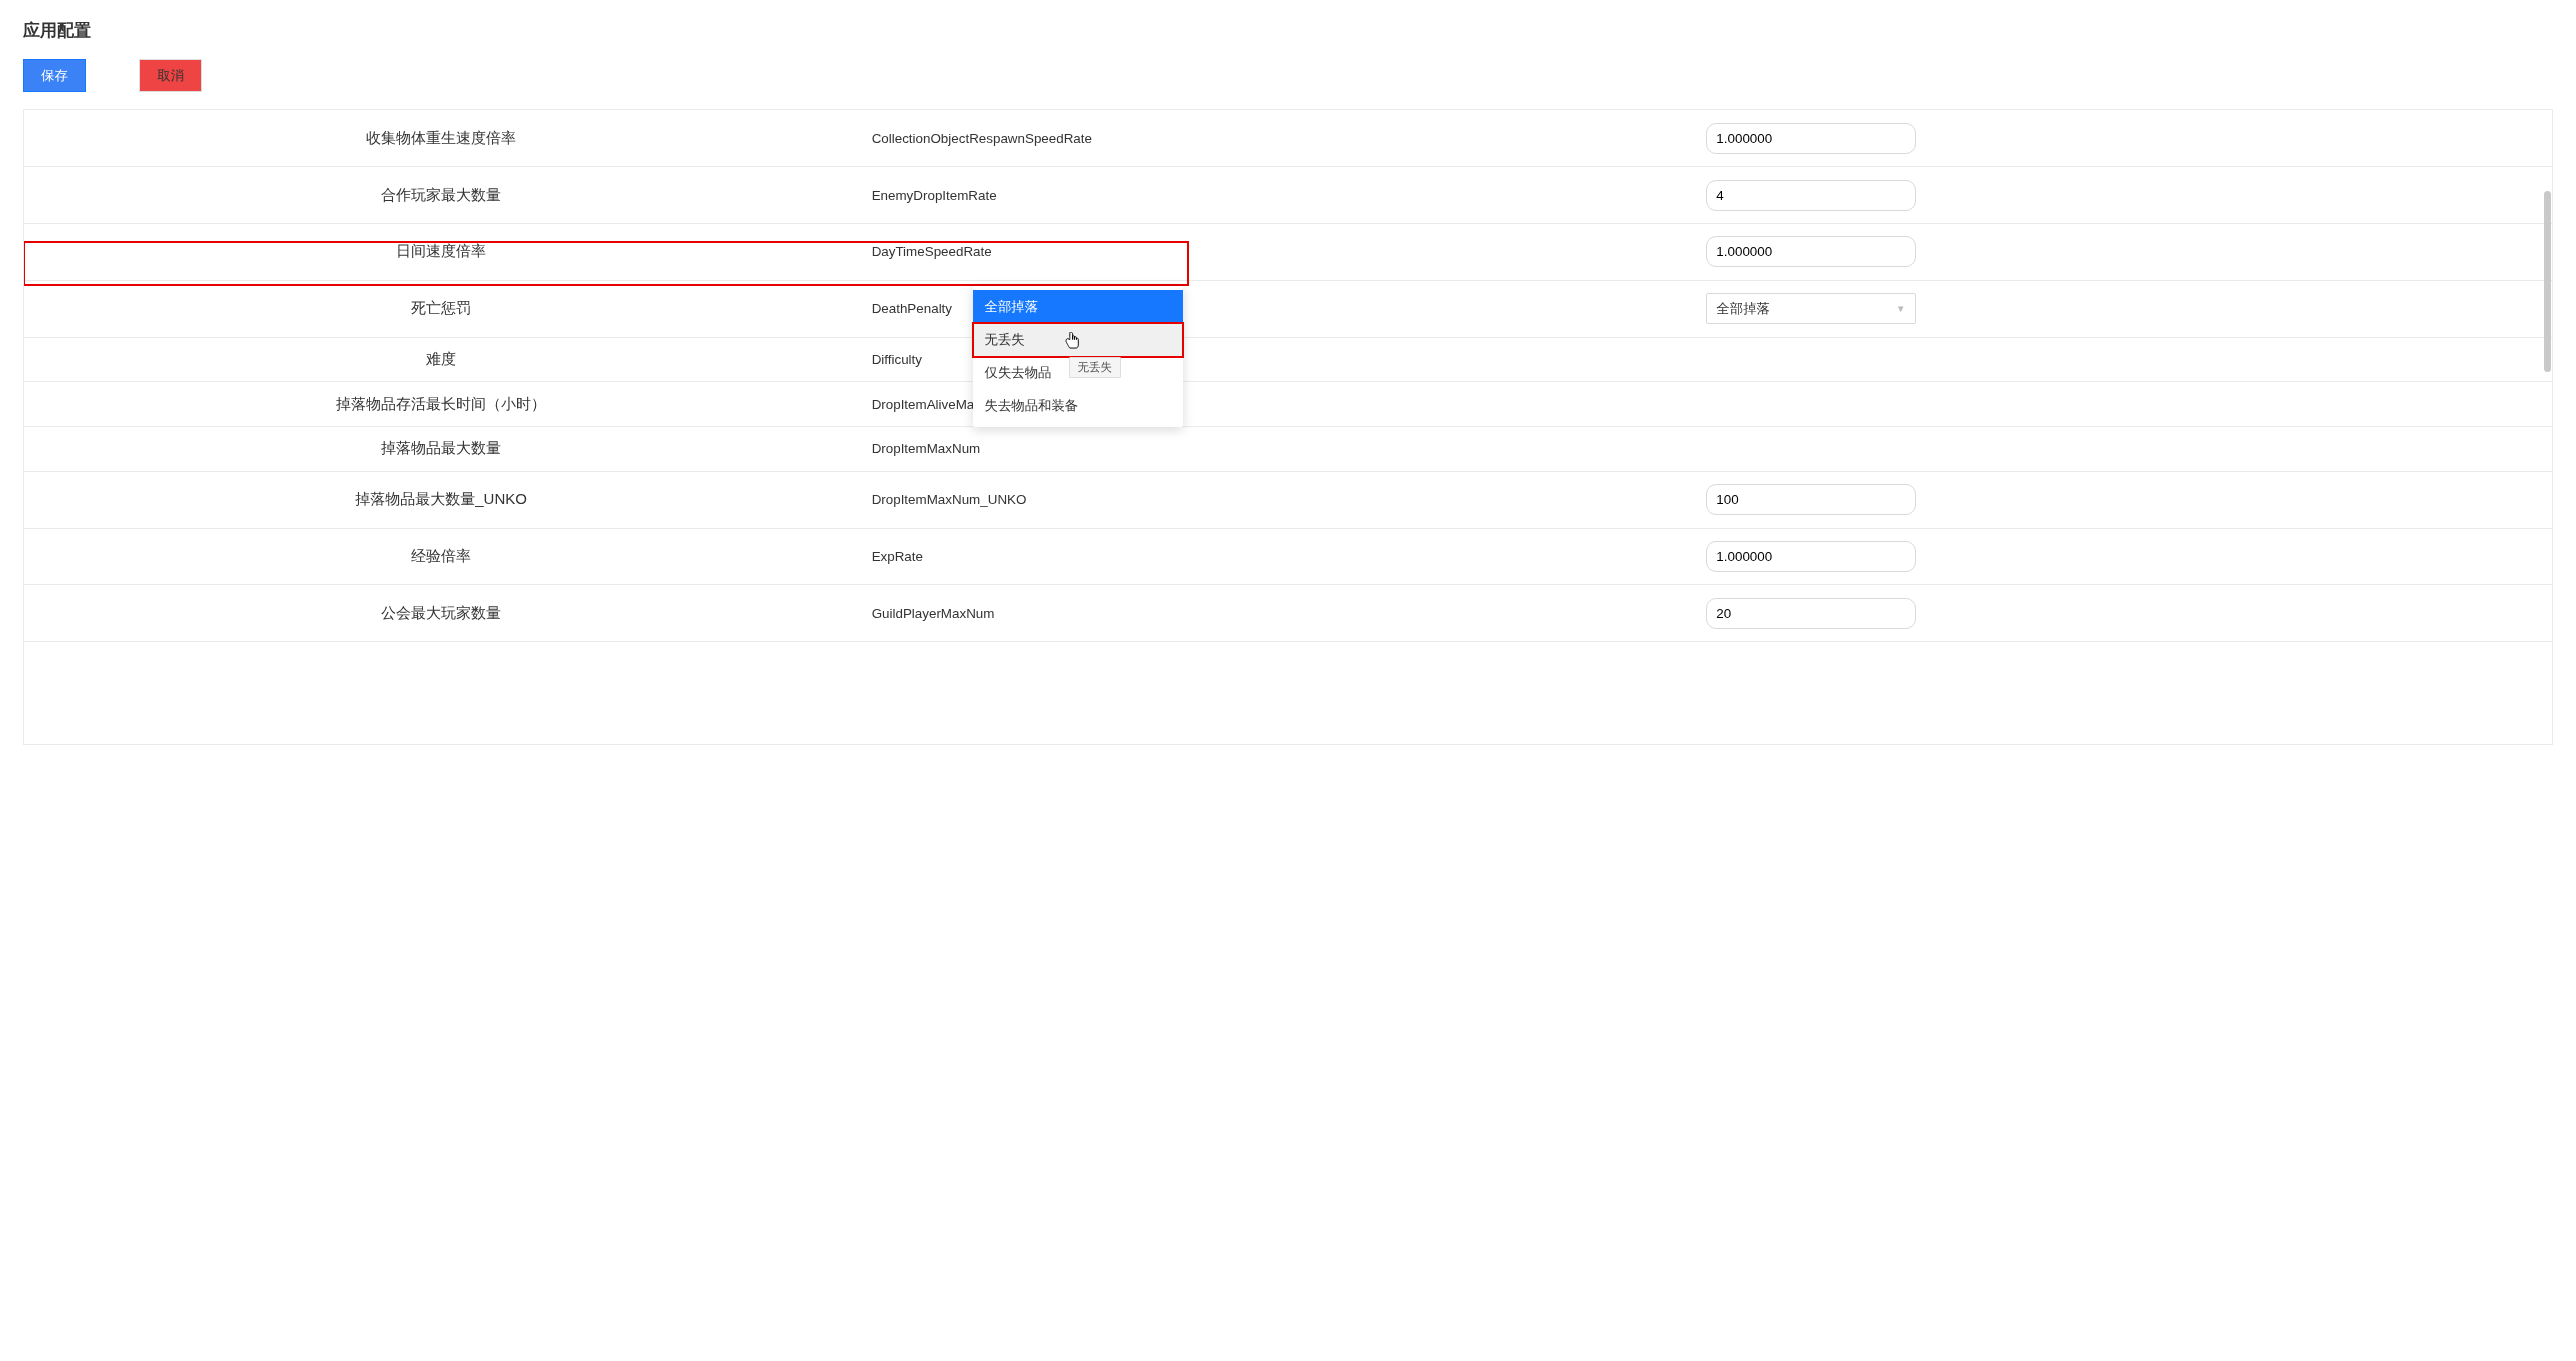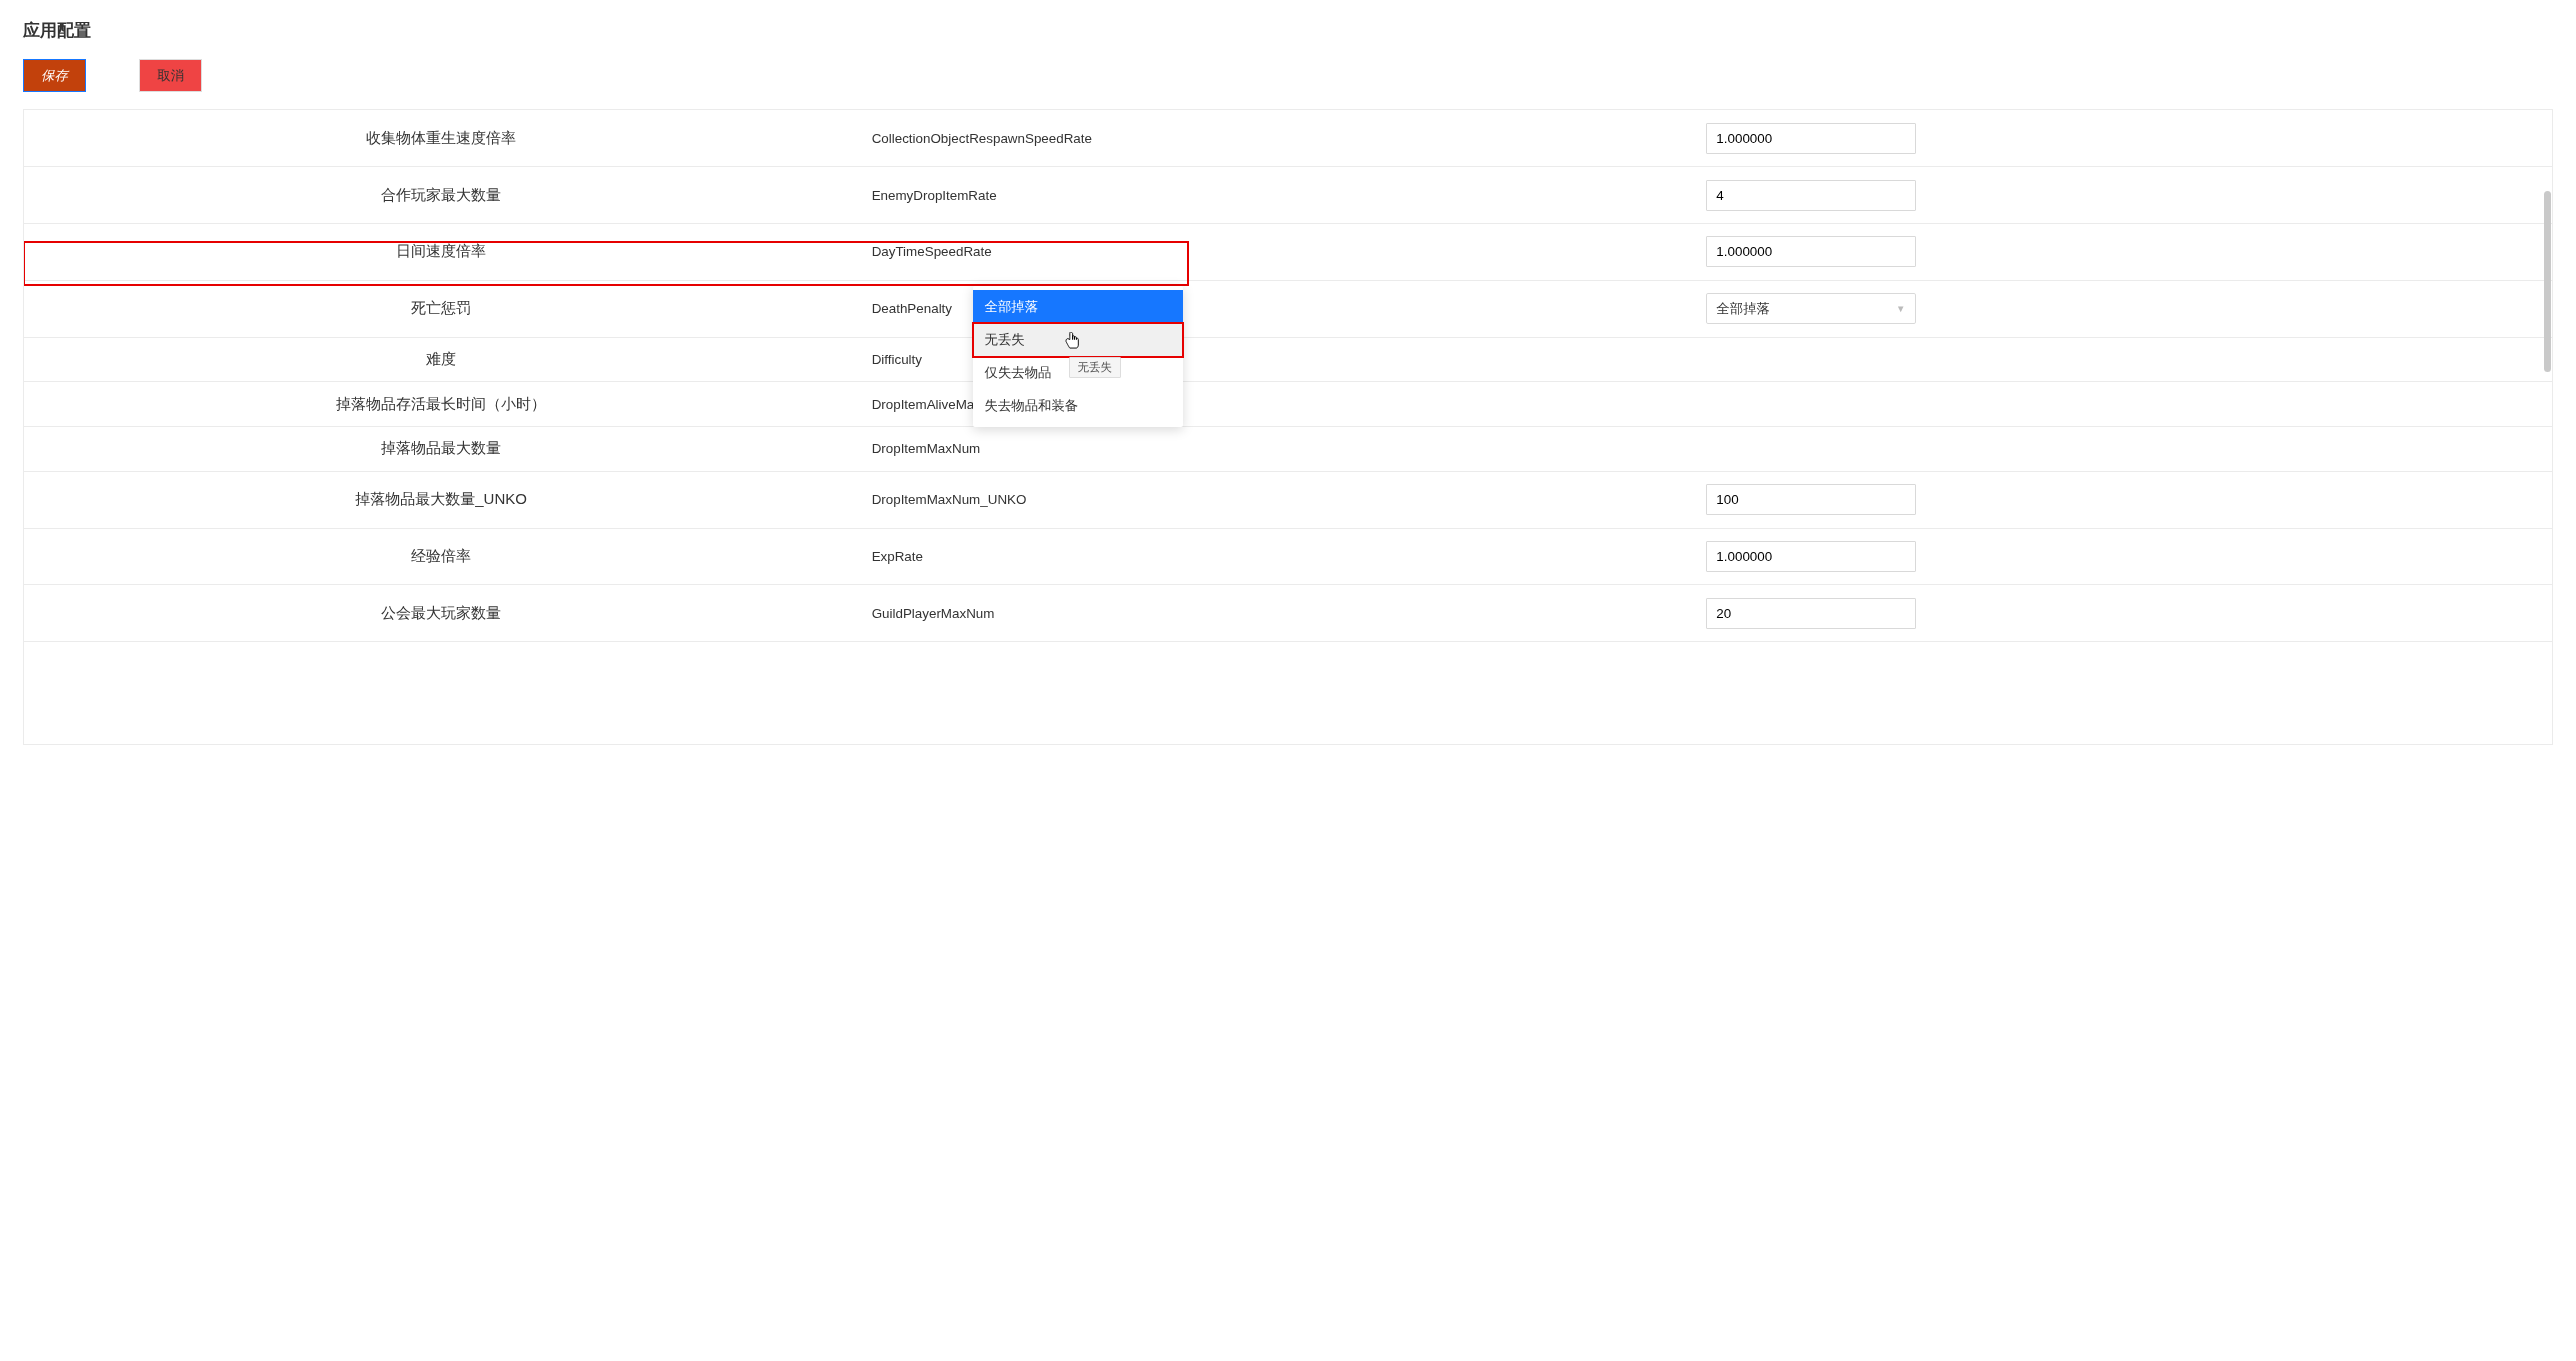--- a/index.html
+++ b/index.html
@@ -28,24 +28,23 @@
       margin-bottom: 17px;
     }
     .btn {
       padding: 6.7px 17px;
       font-size: 13.4px;
       cursor: pointer;
       border: 1px solid;
       outline: none;
     }
     .btn-primary {
-      background: #c2410c;
+      background: #3b82f6;
       color: #fff;
       border-color: #1677ff;
-      font-style: italic;
     }
     .btn-default {
       background: #ef4444;
       color: #333;
       border-color: #ddd;
       margin-left: 44px;
     }
     .table-wrapper {
       border: 1px solid #ebebeb;
       position: relative;
@@ -73,21 +72,21 @@
       font-size: 13.4px;
     }
     .col-input {
       width: 34%;
     }
     .text-input {
       width: 210px;
       height: 31px;
       padding: 3.8px 9.5px;
       border: 1px solid #d9d9d9;
-      border-radius: 1px;
+      border-radius: 10px;
       font-size: 13.4px;
       outline: none;
     }
     .select-box {
       width: 210px;
       height: 31px;
       padding: 3.8px 9.5px;
       border: 1px solid #d9d9d9;
       border-radius: 1.9px;
       font-size: 13.4px;

